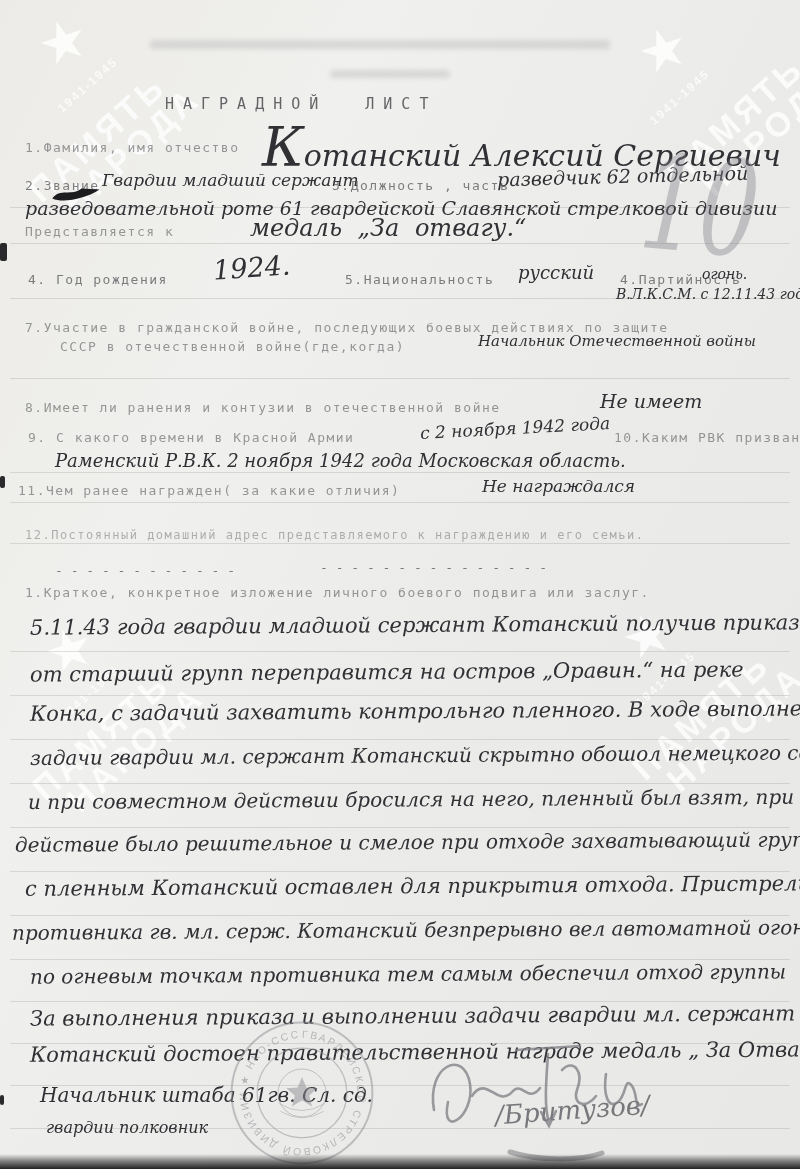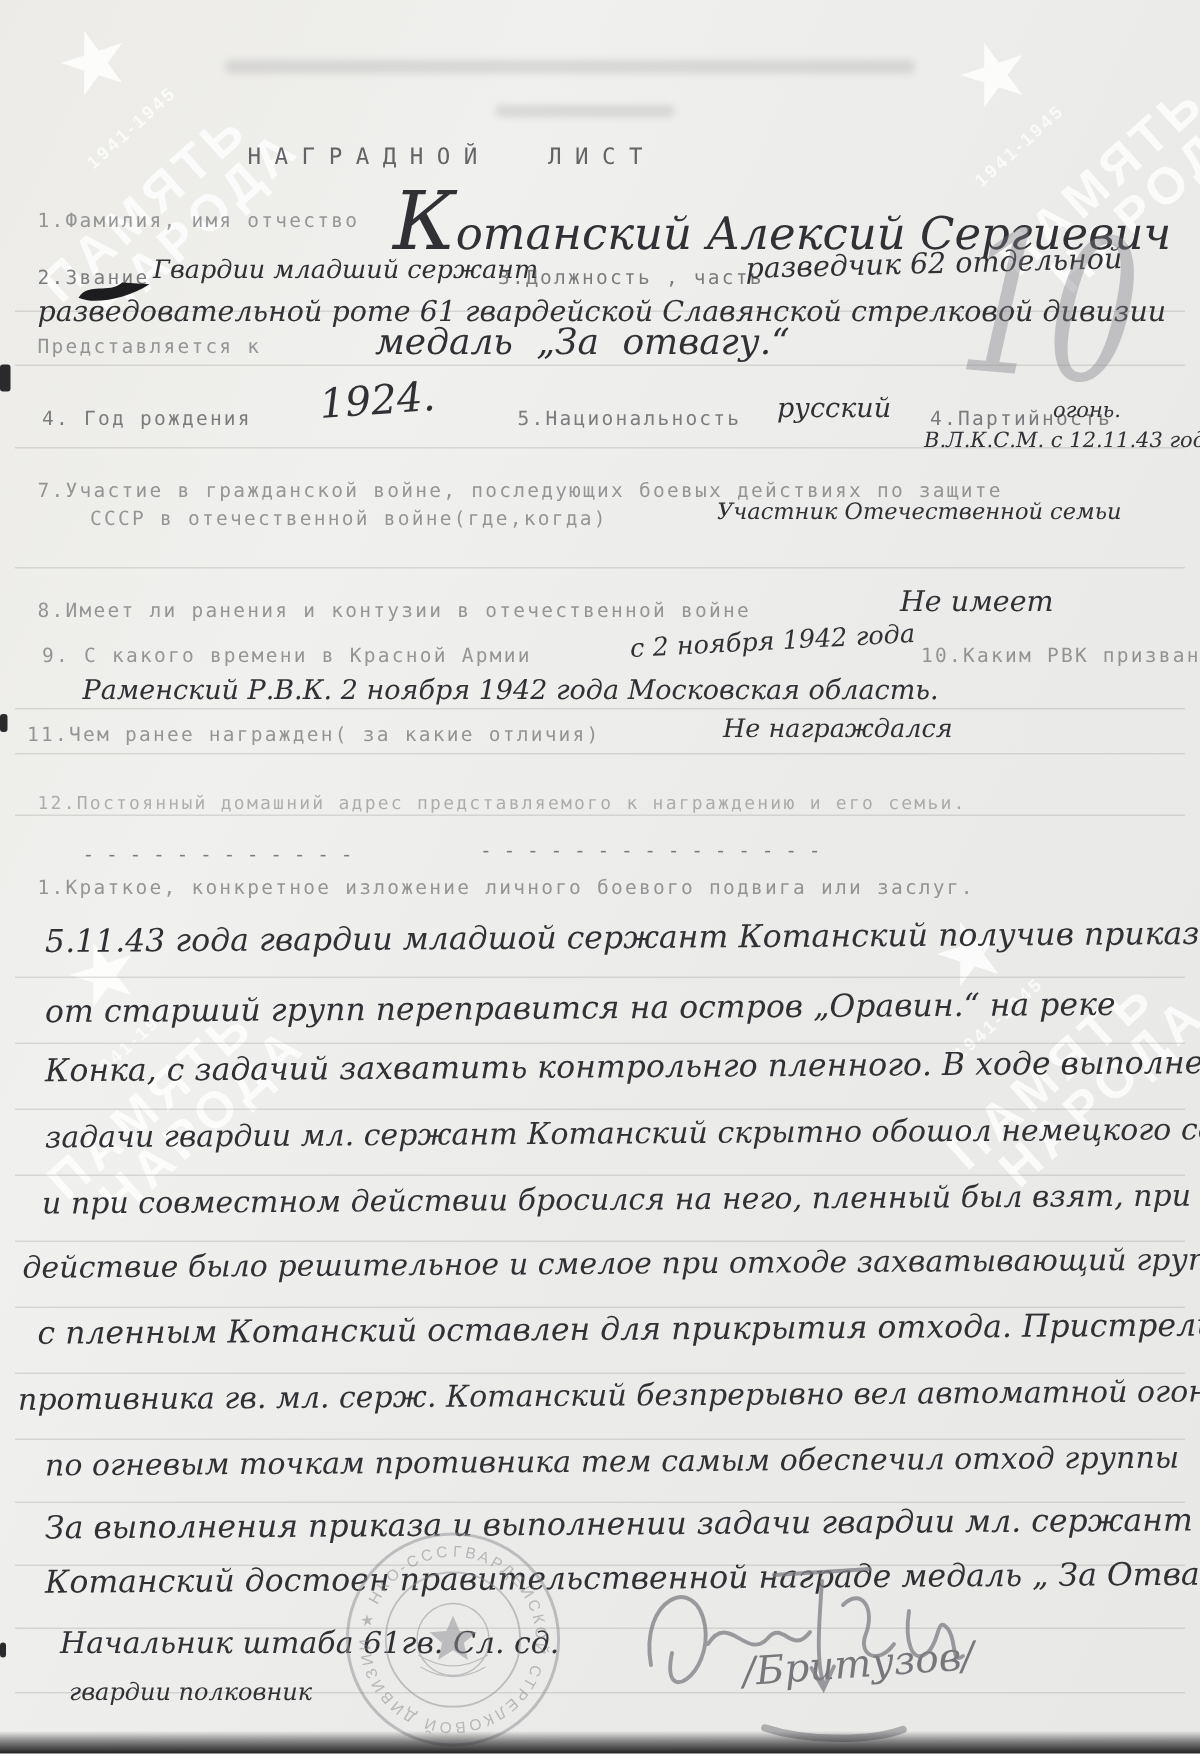--- a/index.html
+++ b/index.html
@@ -115,21 +115,21 @@
   <div class="typed f70" style="left:28px;top:272px;font-size:13px">4. Год рождения</div>
   <div class="hand" style="left:213px;top:252px;font-size:27px;transform:rotate(-4deg)">1924.</div>
   <div class="typed f70" style="left:345px;top:272px;font-size:13px">5.Национальность</div>
   <div class="hand" style="left:518px;top:262px;font-size:18px">русский</div>
   <div class="typed f70" style="left:620px;top:272px;font-size:13px">4.Партийность</div>
   <div class="hand" style="left:702px;top:266px;font-size:14px">огонь.</div>
   <div class="hand" style="left:616px;top:286px;font-size:14px">В.Л.К.С.М. с 12.11.43 года</div>
 
   <div class="typed f55" style="left:25px;top:320px;font-size:13px">7.Участие в гражданской войне, последующих боевых действиях по защите</div>
   <div class="typed f55" style="left:60px;top:339px;font-size:13px">СССР в отечественной войне(где,когда)</div>
-  <div class="hand" style="left:478px;top:332px;font-size:15px">Участник Отечественной семьи</div>
+  <div class="hand" style="left:478px;top:332px;font-size:15px">Начальник Отечественной войны</div>
 
   <div class="typed f55" style="left:25px;top:400px;font-size:13px">8.Имеет ли ранения и контузии в отечественной войне</div>
   <div class="hand" style="left:600px;top:390px;font-size:19px">Не имеет</div>
 
   <div class="typed f55" style="left:28px;top:430px;font-size:13px">9. С какого времени в Красной Армии</div>
   <div class="hand" style="left:420px;top:418px;font-size:17px;transform:rotate(-3deg)">с 2 ноября 1942 года</div>
   <div class="typed f55" style="left:614px;top:430px;font-size:13px">10.Каким РВК призван</div>
   <div class="hand" style="left:55px;top:450px;font-size:18px">Раменский Р.В.К. 2 ноября 1942 года  Московская область.</div>
 
   <div class="typed f55" style="left:18px;top:483px;font-size:13px">11.Чем ранее награжден( за какие отличия)</div>

